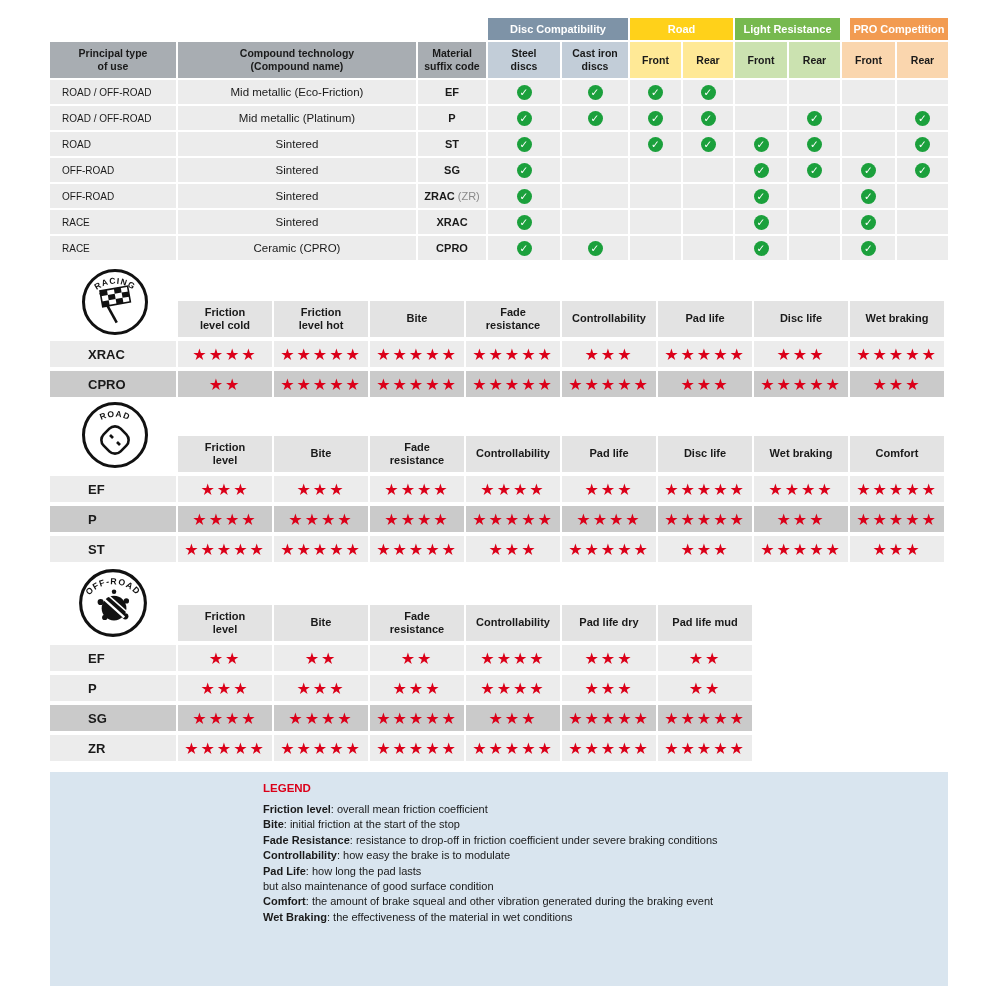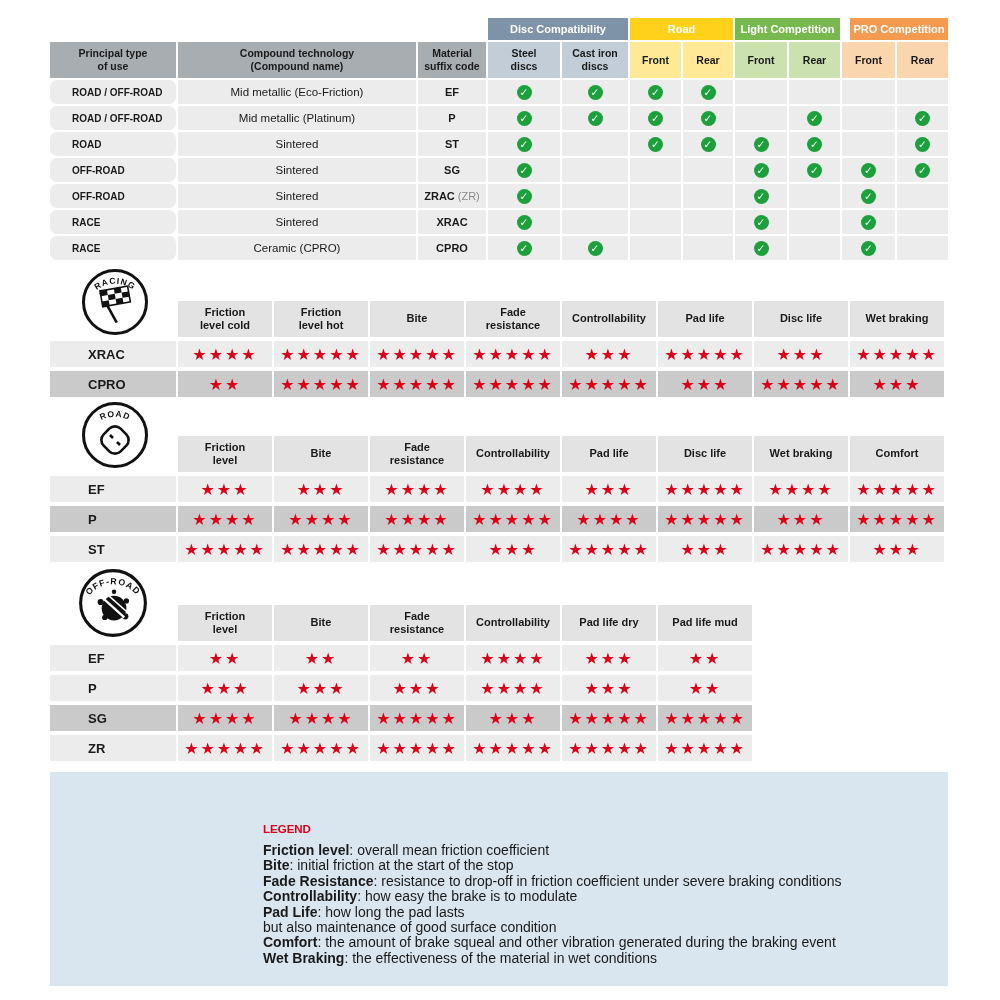--- a/index.html
+++ b/index.html
@@ -20,21 +20,21 @@
   .g-pro  { background:var(--pro,#F29B51);margin-left:8px; }
   .cg-sub { display:flex; align-items:center; justify-content:center; text-align:center;
     font-weight:bold; font-size:10.5px; line-height:1.2; white-space:pre-line; }
   .h-gray { background:var(--head-gray,#A8ADB2); }
   .h-disc { background:var(--disc-light,#C2CDD8); }
   .h-road { background:var(--road-light,#FFE996); }
   .h-lc   { background:var(--lc-light,#CBE2B0); }
   .h-pro  { background:var(--pro-light,#FAD6AE); }
   .cg-cell { background:var(--row-bg,#ECECEC); display:flex; align-items:center;
     justify-content:center; font-size:11.5px; }
-  .c-use  { justify-content:flex-start; padding-left:22px; font-weight:bold; font-size:10px;border-radius:7px; }
+  .c-use  { justify-content:flex-start; padding-left:12px; font-weight:normal; font-size:10px; }
   .c-code { font-weight:bold; font-size:11px; }
   .code-note { color:#8a8a8a; font-weight:normal; margin-left:3px; }
   .check-icon { width:15px; height:15px; border-radius:50%; background:var(--check-green,#1BA03C);
     color:#fff; font-size:10.5px; font-weight:bold; display:flex; align-items:center;
     justify-content:center; font-family:"DejaVu Sans", sans-serif; }
 
   
   .star-grid { position:absolute; left:50px; display:grid; column-gap:2px; row-gap:4px; }
   .cols-8 { grid-template-columns:126px repeat(8,94px); }
   .cols-6 { grid-template-columns:126px repeat(6,94px); }
@@ -56,36 +56,36 @@
   .badge { position:absolute; }
   #badge-racing  { left:80px; top:267px; }
   #badge-road    { left:80px; top:400px; }
   #badge-offroad { left:77px; top:567px; }
   .badge-text { font-size:8.5px; font-weight:bold; fill:#111; letter-spacing:1px;
     font-family:"Liberation Sans", sans-serif; }
 
   
   .legend { position:absolute; left:50px; top:772px; width:898px; height:214px;
     background:var(--legend-bg,#D9E5EF); }
-  .legend-inner { padding:17px 20px 0 213px;margin-top:34px; }
+  .legend-inner { padding:10px 20px 0 213px; }
   .legend-title { color:var(--legend-red,#DB0019); font-weight:bold; font-size:11.5px;
     margin-bottom:8px; }
-  .legend-line { font-size:14px; line-height:15.4px; }
+  .legend-line { font-size:11px; line-height:15.4px; }
   .legend-line b { font-weight:bold; }
 </style>
 </head>
 <body>
 
 <div class="page">
 
   <div class="compat-grid" id="compat-grid">
       <div class="cg-spacer" style="grid-column: span 3;"></div>
       <div class="cg-group g-disc" style="grid-column: span 2;">Disc Compatibility</div>
       <div class="cg-group g-road" style="grid-column: span 2;">Road</div>
-      <div class="cg-group g-lc" style="grid-column: span 2;">Light Competition</div>
+      <div class="cg-group g-lc" style="grid-column: span 2;">Light Resistance</div>
       <div class="cg-group g-pro" style="grid-column: span 2;">PRO Competition</div>
       <div class="cg-sub h-gray">Principal type
 of use</div>
       <div class="cg-sub h-gray">Compound technology
 (Compound name)</div>
       <div class="cg-sub h-gray">Material
 suffix code</div>
       <div class="cg-sub h-disc">Steel
 discs</div>
       <div class="cg-sub h-disc">Cast iron

